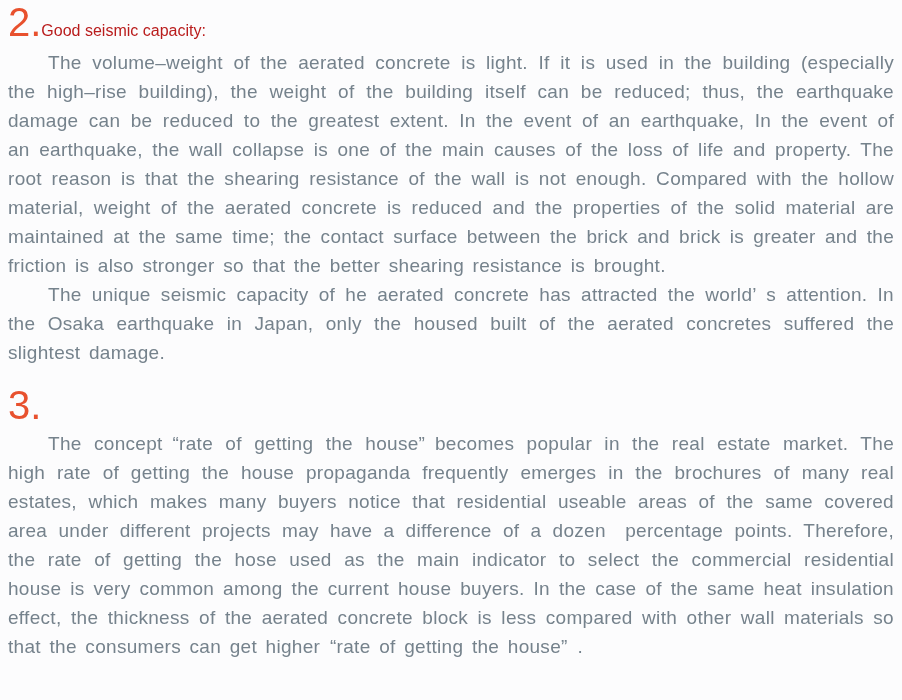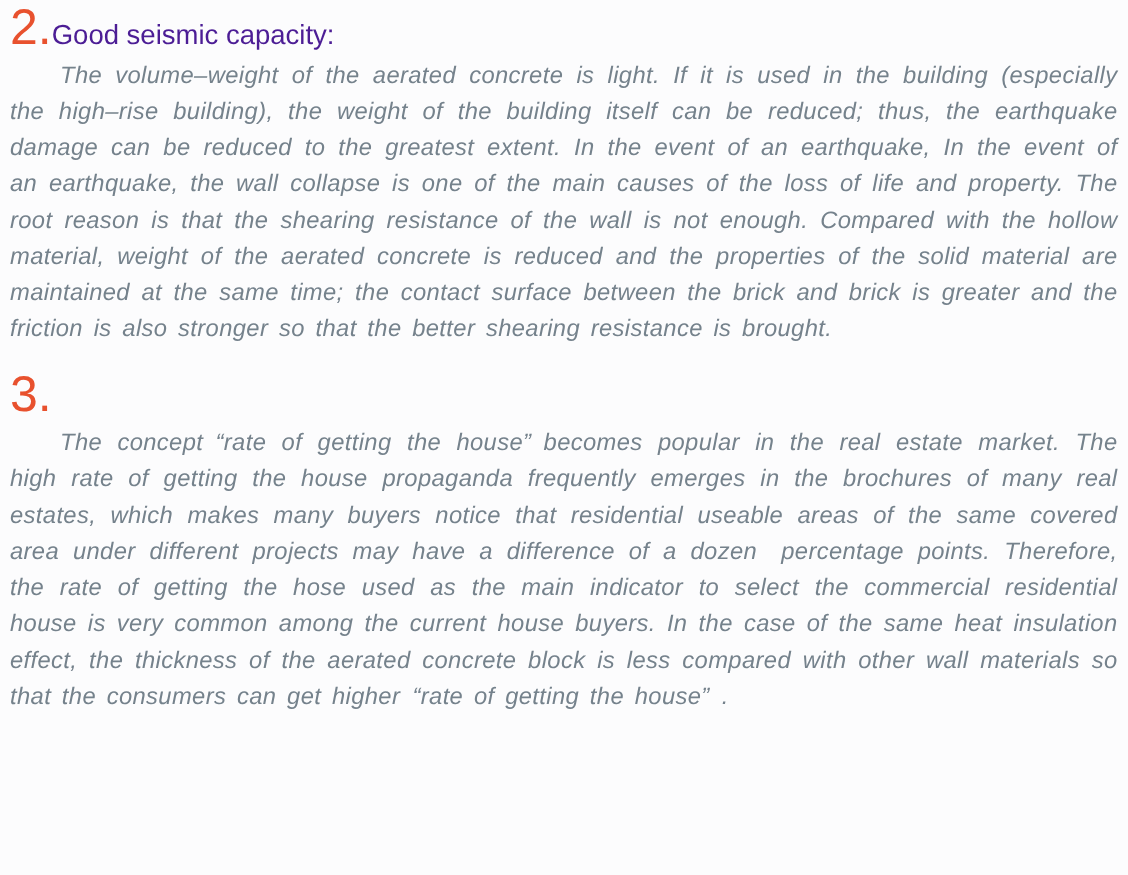--- a/index.html
+++ b/index.html
@@ -25,48 +25,48 @@
     margin-top: 18px;
   }
   .section-number {
     color: #e8512e;
     font-size: 40px;
     line-height: 40px;
     font-weight: 400;
     letter-spacing: 0px;
   }
   .section-title {
-    color: #4c1d95;
-    font-size: 22px;
+    color: #b91c1c;
+    font-size: 16px;
     font-weight: 400;
     line-height: 26px;
   }
   .body-paragraph {
     margin: 0;
     color: #75828c;
     font-size: 19px;
     line-height: 29px;
     text-align: justify;
     text-indent: 40px;
     letter-spacing: 0.3px;
     word-spacing: 3px;
-    font-style: italic;
   }
 </style>
 </head>
 <body>
 
 <div class="page">
 
   <div class="section">
     <div class="section-heading-row">
       <span class="section-number">2.</span>
       <span class="section-title">Good seismic capacity:</span>
     </div>
     <p class="body-paragraph">The volume–weight of the aerated concrete is light. If it is used in the building (especially the high–rise building), the weight of the building itself can be reduced; thus, the earthquake damage can be reduced to the greatest extent. In the event of an earthquake, In the event of an earthquake, the wall collapse is one of the main causes of the loss of life and property. The root reason is that the shearing resistance of the wall is not enough. Compared with the hollow material, weight of the aerated concrete is reduced and the properties of the solid material are maintained at the same time; the contact surface between the brick and brick is greater and the friction is also stronger so that the better shearing resistance is brought.</p>
+    <p class="body-paragraph">The unique seismic capacity of he aerated concrete has attracted the world’ s attention. In the Osaka earthquake in Japan, only the housed built of the aerated concretes suffered the slightest damage.</p>
   </div>
 
   <div class="section">
     <div class="section-heading-row second">
       <span class="section-number">3.</span>
     </div>
     <p class="body-paragraph">The concept “rate of getting the house” becomes popular in the real estate market. The high rate of getting the house propaganda frequently emerges in the brochures of many real estates, which makes many buyers notice that residential useable areas of the same covered area under different projects may have a difference of a dozen percentage points. Therefore, the rate of getting the hose used as the main indicator to select the commercial residential house is very common among the current house buyers. In the case of the same heat insulation effect, the thickness of the aerated concrete block is less compared with other wall materials so that the consumers can get higher “rate of getting the house” .</p>
   </div>
 
 </div>

